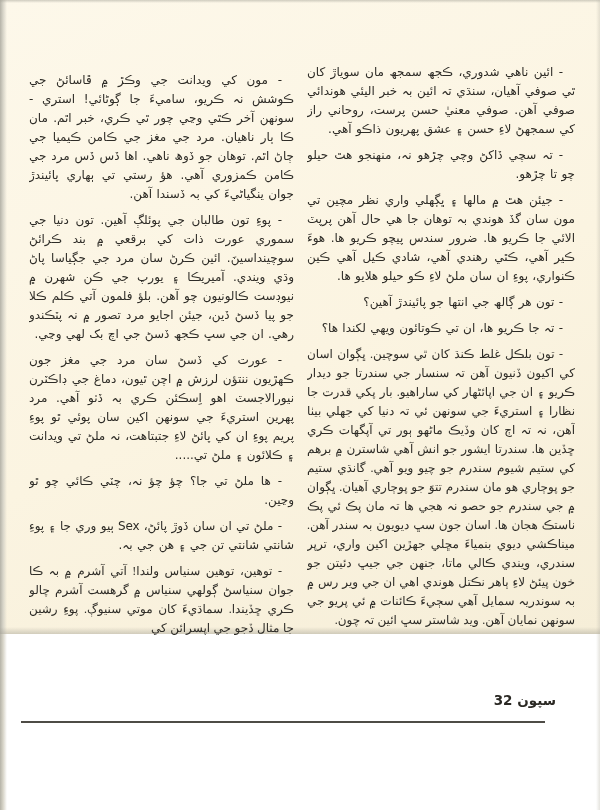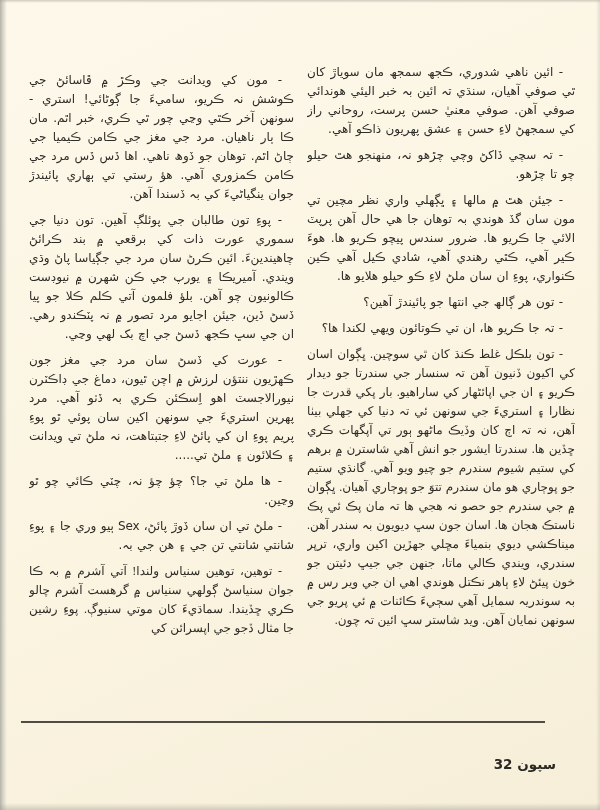--- a/index.html
+++ b/index.html
@@ -1,21 +1,21 @@
 <!DOCTYPE html>
 <html lang="sd" dir="rtl"><head>
 <meta charset="utf-8">
 <style>
   html,body{margin:0;padding:0;}
   body{
     width:600px;height:810px;overflow:hidden;
     font-family:"DejaVu Sans","Liberation Sans",sans-serif;
   }
   .page{
-    position:relative;width:600px;height:810px;
+    position:relative;width:600px;height:634px;
     background:linear-gradient(155deg,#fdf8ea 0%,#fbf4e1 55%,#f6eed8 100%);
     color:#2e2c27;
   }
   
   .scan-edge-left{
     position:absolute;left:0;top:0;width:7px;height:810px;
     background:linear-gradient(90deg,#b5b3a8 0%,#d8d5c9 45%,rgba(216,213,201,0) 100%);
   }
   .scan-edge-top{
     position:absolute;left:0;top:0;width:600px;height:3px;
@@ -38,21 +38,21 @@
   .col-right{right:25px;top:63px;width:268px;height:651px;}
   .col-left{left:29px;top:71px;width:265px;height:643px;}
   .col p{margin:0 0 7px 0;text-indent:12px;}
   .col p:last-child{margin-bottom:0;font-family:Liberation Serif, serif;}
   
   .rule{
     position:absolute;left:21px;top:721px;width:524px;height:0;
     border-top:2px solid #4e4c46;
   }
   .footer{
-    position:absolute;top:756px;right:44px;direction:rtl;
+    position:absolute;top:692px;right:44px;direction:rtl;
     font-size:13.5px;font-weight:600;color:#2b2924;letter-spacing:.3px;
   }
 </style>
 </head>
 <body>
 
 <div class="page">
 
   <div class="scan-edge-left"></div>
   <div class="scan-edge-top"></div>
@@ -63,21 +63,21 @@
     <p>- ائين ناهي شدوري، ڪجھ سمجھ مان سوياڙ کان ٿي صوفي آهيان، سنڌي تہ ائين بہ خبر اليئي هوندائي صوفي آهن. صوفي معنيٰ حسن پرست، روحاني راز کي سمجھڻ لاءِ حسن ۽ عشق پهريون ذاڪو آهي.</p>
     <p>- تہ سچي ڏاکڻ وچي چڙهو نہ، منهنجو هٿ حيلو چو تا چڙهو.</p>
     <p>- جيئن هٿ ۾ مالها ۽ ڀڳهلي واري نظر مچين تي مون سان گڏ هوندي بہ توهان جا هي حال آهن پرپٽ الائي جا ڪريو ها. ضرور سندس پيچو ڪريو ها. هوءَ ڪير آهي، ڪٿي رهندي آهي، شادي ڪيل آهي ڪين ڪنواري، پوءِ ان سان ملڻ لاءِ ڪو حيلو هلايو ها.</p>
     <p>- تون هر ڳالھ جي انتها جو پائيندڙ آهين؟</p>
     <p>- تہ جا ڪريو ها، ان تي ڪوتائون ويهي لکندا ها؟</p>
     <p>- تون بلڪل غلط ڪنڌ کان ٿي سوچين. ڀڳوان اسان کي اکيون ڏنيون آهن تہ سنسار جي سندرتا جو ديدار ڪريو ۽ ان جي اپائڻهار کي ساراهيو. بار پکي قدرت جا نظارا ۽ استريءَ جي سونهن ئي تہ دنيا کي جهلي بيٺا آهن، نہ تہ اڄ کان وڏيڪ ماڻهو ٻور تي آپگهات ڪري ڇڏين ها. سندرتا ايشور جو انش آهي شاسترن ۾ برهم کي ستيم شيوم سندرم جو چيو ويو آهي. گانڌي ستيم جو پوڄاري هو مان سندرم تتوَ جو پوڄاري آهيان. ڀڳوان ۾ جي سندرم جو حصو نہ هجي ها تہ مان پڪ ئي پڪ ناستڪ هجان ها. اسان جون سڀ ديويون بہ سندر آهن. ميناڪشي ديوي بنمياءَ مڇلي جهڙين اکين واري، ترپر سندري، ويندي ڪالي ماتا، جنهن جي جيڀ دئيتن جو خون پيئڻ لاءِ ٻاهر نڪتل هوندي اهي ان جي وير رس ۾ بہ سوندريہ سمايل آهي سڄيءَ ڪائنات ۾ ئي پريو جي سونهن نمايان آهن. ويد شاستر سڀ ائين تہ چون.</p>
   </div>
 
   <div class="col col-left">
     <p>- مون کي ويدانت جي وڪڙ ۾ ڦاسائڻ جي ڪوشش نہ ڪريو، ساميءَ جا ڳوڻائي! استري - سونهن آخر ڪٿي وڃي چور ٿي ڪري، خبر اٿم. مان ڪا ٻار ناهيان. مرد جي مغز جي ڪامن ڪيميا جي ڄاڻ اٿم. توهان جو ڏوھ ناهي. اها ڏس ڏس مرد جي ڪامن ڪمزوري آهي. هؤ رستي تي ٻهاري پائيندڙ جوان ينگياڻيءَ کي بہ ڏسندا آهن.</p>
-    <p>- پوءِ تون طالبان جي پوئلڳ آهين. تون دنيا جي سموري عورت ذات کي برقعي ۾ بند ڪرائڻ چاهيندينءَ. ائين ڪرڻ سان مرد جي جڳياسا پاڻ وڌي ويندي. آميريڪا ۽ يورپ جي ڪن شهرن ۾ نيوڊست ڪالونيون چو آهن. بلؤ فلمون آتي ڪلم ڪلا جو پيا ڏسڻ ڏين، جيئن اجايو مرد تصور ۾ نہ پٽڪندو رهي. ان جي سڀ ڪجھ ڏسڻ جي اچ بک لهي وڃي.</p>
+    <p>- پوءِ تون طالبان جي پوئلڳ آهين. تون دنيا جي سموري عورت ذات کي برقعي ۾ بند ڪرائڻ سوچينداسينَ. ائين ڪرڻ سان مرد جي جڳياسا پاڻ وڌي ويندي. آميريڪا ۽ يورپ جي ڪن شهرن ۾ نيوڊست ڪالونيون چو آهن. بلؤ فلمون آتي ڪلم ڪلا جو پيا ڏسڻ ڏين، جيئن اجايو مرد تصور ۾ نہ پٽڪندو رهي. ان جي سڀ ڪجھ ڏسڻ جي اچ بک لهي وڃي.</p>
     <p>- عورت کي ڏسڻ سان مرد جي مغز جون ڪهڙيون ننتؤن لرزش ۾ اچن ٿيون، دماغ جي ڊاڪٽرن نيورالاجسٽ اهو اِسڪئن ڪري بہ ڏٺو آهي. مرد پهرين استريءَ جي سونهن اکين سان پوئي ٿو پوءِ پريم پوءِ ان کي پائڻ لاءِ جتبتاهت، نہ ملڻ تي ويدانت ۽ ڪلائون ۽ ملڻ تي.....</p>
     <p>- ها ملڻ تي جا؟ چؤ چؤ نہ، چٽي ڪائي چو ٿو وڃين.</p>
     <p>- ملڻ تي ان سان ڏوڙ پائڻ، Sex ٻيو وري جا ۽ پوءِ شانتي شانتي تن جي ۽ هن جي بہ.</p>
     <p>- توهين، توهين سنياس ولندا! آتي آشرم ۾ بہ ڪا جوان سنياسڻ ڳولهي سنياس ۾ گرهست آشرم چالو ڪري ڇڏيندا. سماڌيءَ کان موتي سنيوڳ. پوءِ رشين جا مثال ڏجو جي اپسرائن کي</p>
   </div>
 
   <div class="rule"></div>
 
   <div class="footer">
     <span>سپون 32</span>

